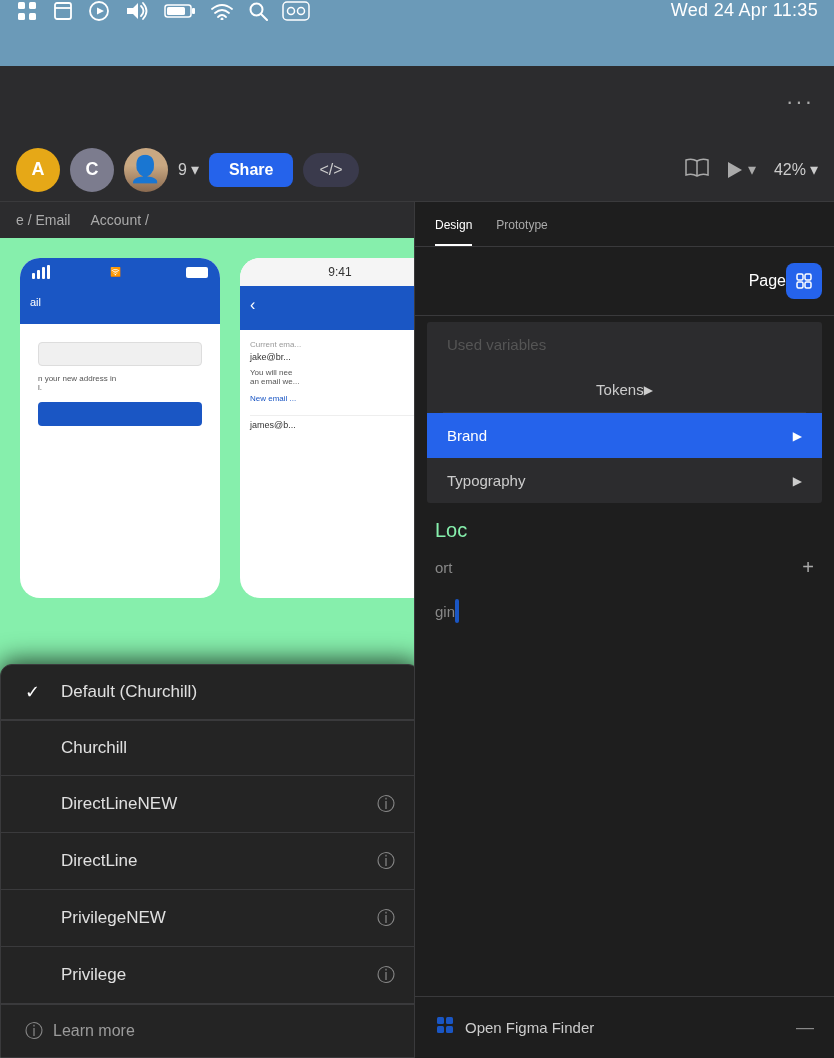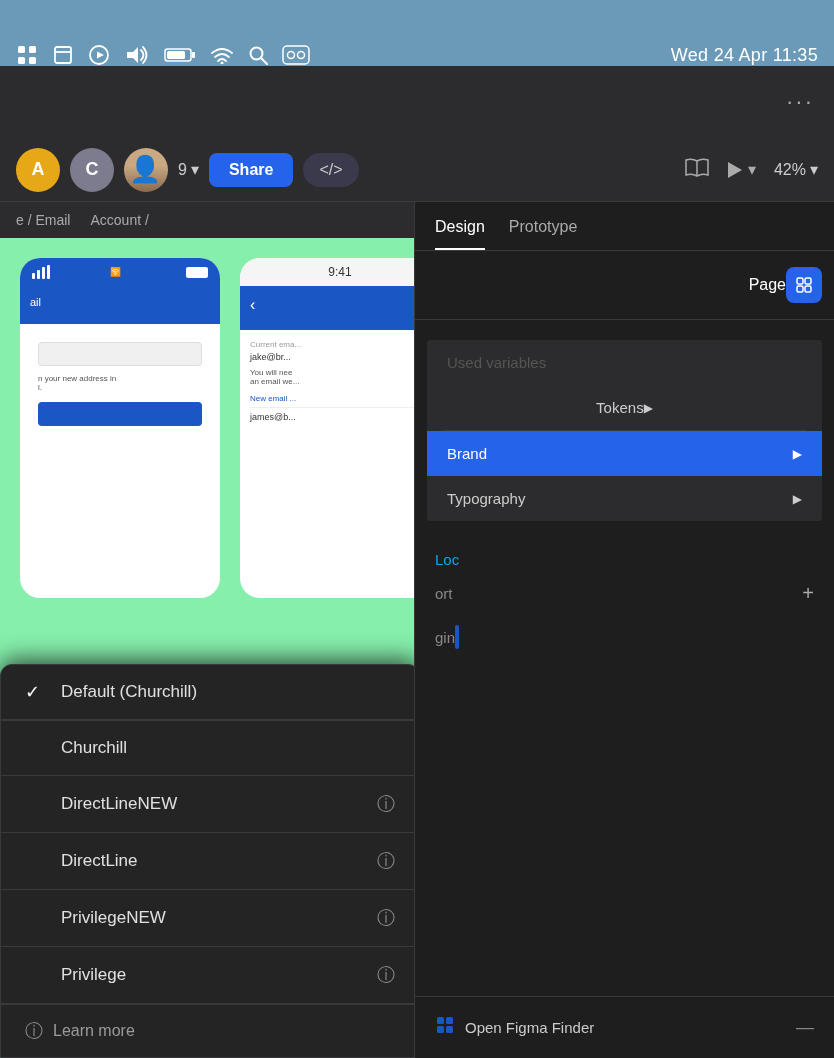--- a/index.html
+++ b/index.html
@@ -11,21 +11,21 @@
       background: #1e1e1e;
       position: relative;
     }
 
     
     .menubar {
       width: 100%;
       height: 66px;
       background: #6b9ab8;
       display: flex;
-      align-items: flex-end;
+      align-items: flex-start;
       justify-content: space-between;
       padding: 0 16px;
       position: relative;
       z-index: 100;
     }
     .menubar-left {
       display: flex;
       align-items: center;
       gap: 14px;
     }
@@ -237,21 +237,21 @@
       flex-direction: column;
     }
     .panel-tabs {
       display: flex;
       padding: 16px 20px 0;
       gap: 24px;
       border-bottom: 1px solid #3a3a3c;
     }
     .panel-tab {
       color: #aaa;
-      font-size: 16px;
+      font-size: 12px;
       padding-bottom: 12px;
       cursor: pointer;
     }
     .panel-tab.active {
       color: white;
       border-bottom: 2px solid white;
     }
     .panel-section {
       display: flex;
       align-items: center;
@@ -503,21 +503,21 @@
 
       <div class="mobile-frame">
         <div style="background:#f5f5f5;height:28px;display:flex;align-items:center;justify-content:center;font-size:12px;color:#333">9:41</div>
         <div style="background:#1a56c4;padding:10px;color:white">
           <div style="font-size:16px;margin-bottom:6px">‹</div>
         </div>
         <div style="background:white;padding:10px">
           <div style="font-size:8px;color:#999;margin-bottom:3px">Current ema...</div>
           <div style="font-size:9px;color:#333;margin-bottom:6px">jake@br...</div>
           <p style="font-size:8px;color:#555;margin-bottom:8px">You will nee<br>an email we...</p>
-          <div style="font-size:8px;color:#1a56c4;margin-bottom:4px;border-bottom:1px solid #eee;padding-bottom:4px">New email ...</div>
+          <div style="font-size:8px;color:#1a56c4;margin-bottom:4px;border-bottom:1px solid #eee;padding-bottom:12px">New email ...</div>
           <div style="font-size:9px;color:#333">james@b...</div>
         </div>
       </div>
     </div>
 
     <div class="left-dropdown" style="left:0;right:370px;bottom:0;border-radius:12px 12px 0 0;">
 
       <div class="left-dropdown-item">
         <span class="checkmark">✓</span>
         <span>Default (Churchill)</span>
@@ -575,21 +575,21 @@
       <div class="panel-icon-btn">
         <svg width="18" height="18" viewBox="0 0 18 18" fill="none">
           <rect x="2" y="2" width="6" height="6" rx="1.5" stroke="white" stroke-width="1.5"></rect>
           <rect x="10" y="2" width="6" height="6" rx="1.5" stroke="white" stroke-width="1.5"></rect>
           <rect x="2" y="10" width="6" height="6" rx="1.5" stroke="white" stroke-width="1.5"></rect>
           <rect x="10" y="10" width="6" height="6" rx="1.5" stroke="white" stroke-width="1.5"></rect>
         </svg>
       </div>
     </div>
 
-    <div style="background:#2c2c2e;border-radius:3px;margin:20px 12px;overflow:hidden;">
+    <div style="background:#2c2c2e;border-radius:3px;margin:6px 12px;overflow:hidden;">
 
       <div style="padding:14px 20px;color:#555;font-size:15px;cursor:default;">
         <span>Used variables</span>
       </div>
 
       <div style="padding:14px 20px;color:#ccc;font-size:15px;cursor:pointer;display:flex;align-items:center;justify-content:center;">
         <span>Tokens</span>
         <span style="color:#ccc;font-size:12px">▶</span>
       </div>
 
@@ -603,21 +603,21 @@
 
       <div style="padding:14px 20px;color:#ccc;font-size:15px;cursor:pointer;display:flex;align-items:center;justify-content:space-between;">
         <span>Typography</span>
         <span style="color:#ccc;font-size:12px">▶</span>
       </div>
     </div>
 
     <div class="panel-content">
 
       <div style="padding:10px 20px 4px;display:flex;align-items:center;justify-content:space-between;">
-        <span style="color:#0ea5e9;font-size:15px">Loc</span>
+        <span style="color:#86efac;font-size:20px">Loc</span>
       </div>
 
       <div style="padding:10px 20px;display:flex;align-items:center;justify-content:space-between;">
         <span style="color:#888;font-size:15px">ort</span>
         <span style="color:#aaa;font-size:20px;cursor:pointer">+</span>
       </div>
 
       <div style="padding:10px 20px 6px;display:flex;align-items:center;">
         <span style="color:#888;font-size:15px">gin</span>
         <div style="width:4px;height:24px;background:#1a56c4;border-radius:2px;margin-right:8px;margin-left:0"></div>

